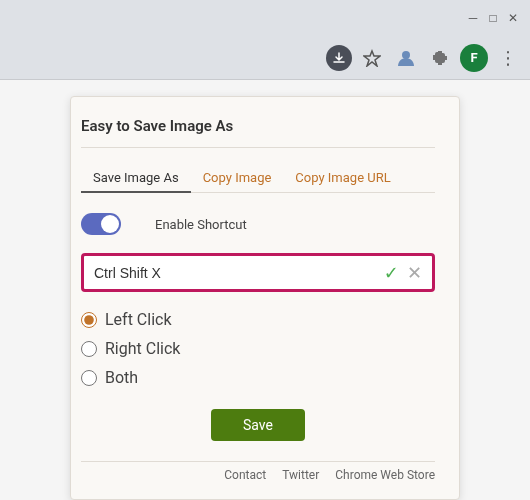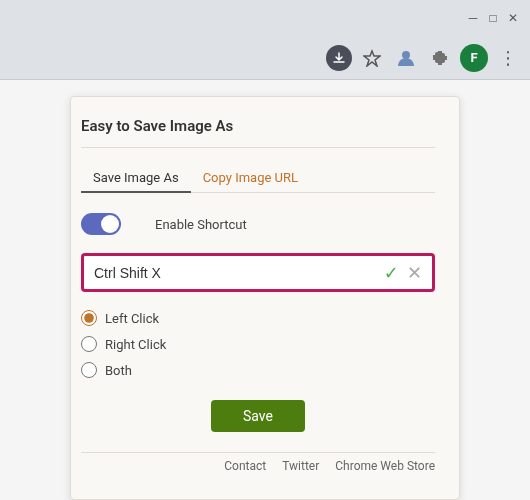--- a/index.html
+++ b/index.html
@@ -189,21 +189,21 @@
       gap: 8px;
       cursor: pointer;
     }
     .radio-input {
       width: 16px;
       height: 16px;
       accent-color: #c0732a;
       cursor: pointer;
     }
     .radio-label {
-      font-size: 13px;
+      font-size: 16px;
       color: #444;
     }
 
     
     .save-row {
       display: flex;
       justify-content: center;
       margin-bottom: 20px;
     }
     .save-btn {
@@ -295,20 +295,21 @@
   </div>
 </div>
 
 <div class="browser-content">
 
   <div class="popup">
     <div class="popup-title">Easy to Save Image As</div>
 
     <div class="tabs">
       <div class="tab active">Save Image As</div>
+      <div class="tab highlight">Copy Image</div>
       <div class="tab highlight">Copy Image URL</div>
     </div>
 
     <div class="toggle-row">
       <div class="toggle-switch"></div>
       <span class="toggle-label">Enable Shortcut</span>
     </div>
 
     <div class="shortcut-input-row">
       <div class="shortcut-input-wrapper">

